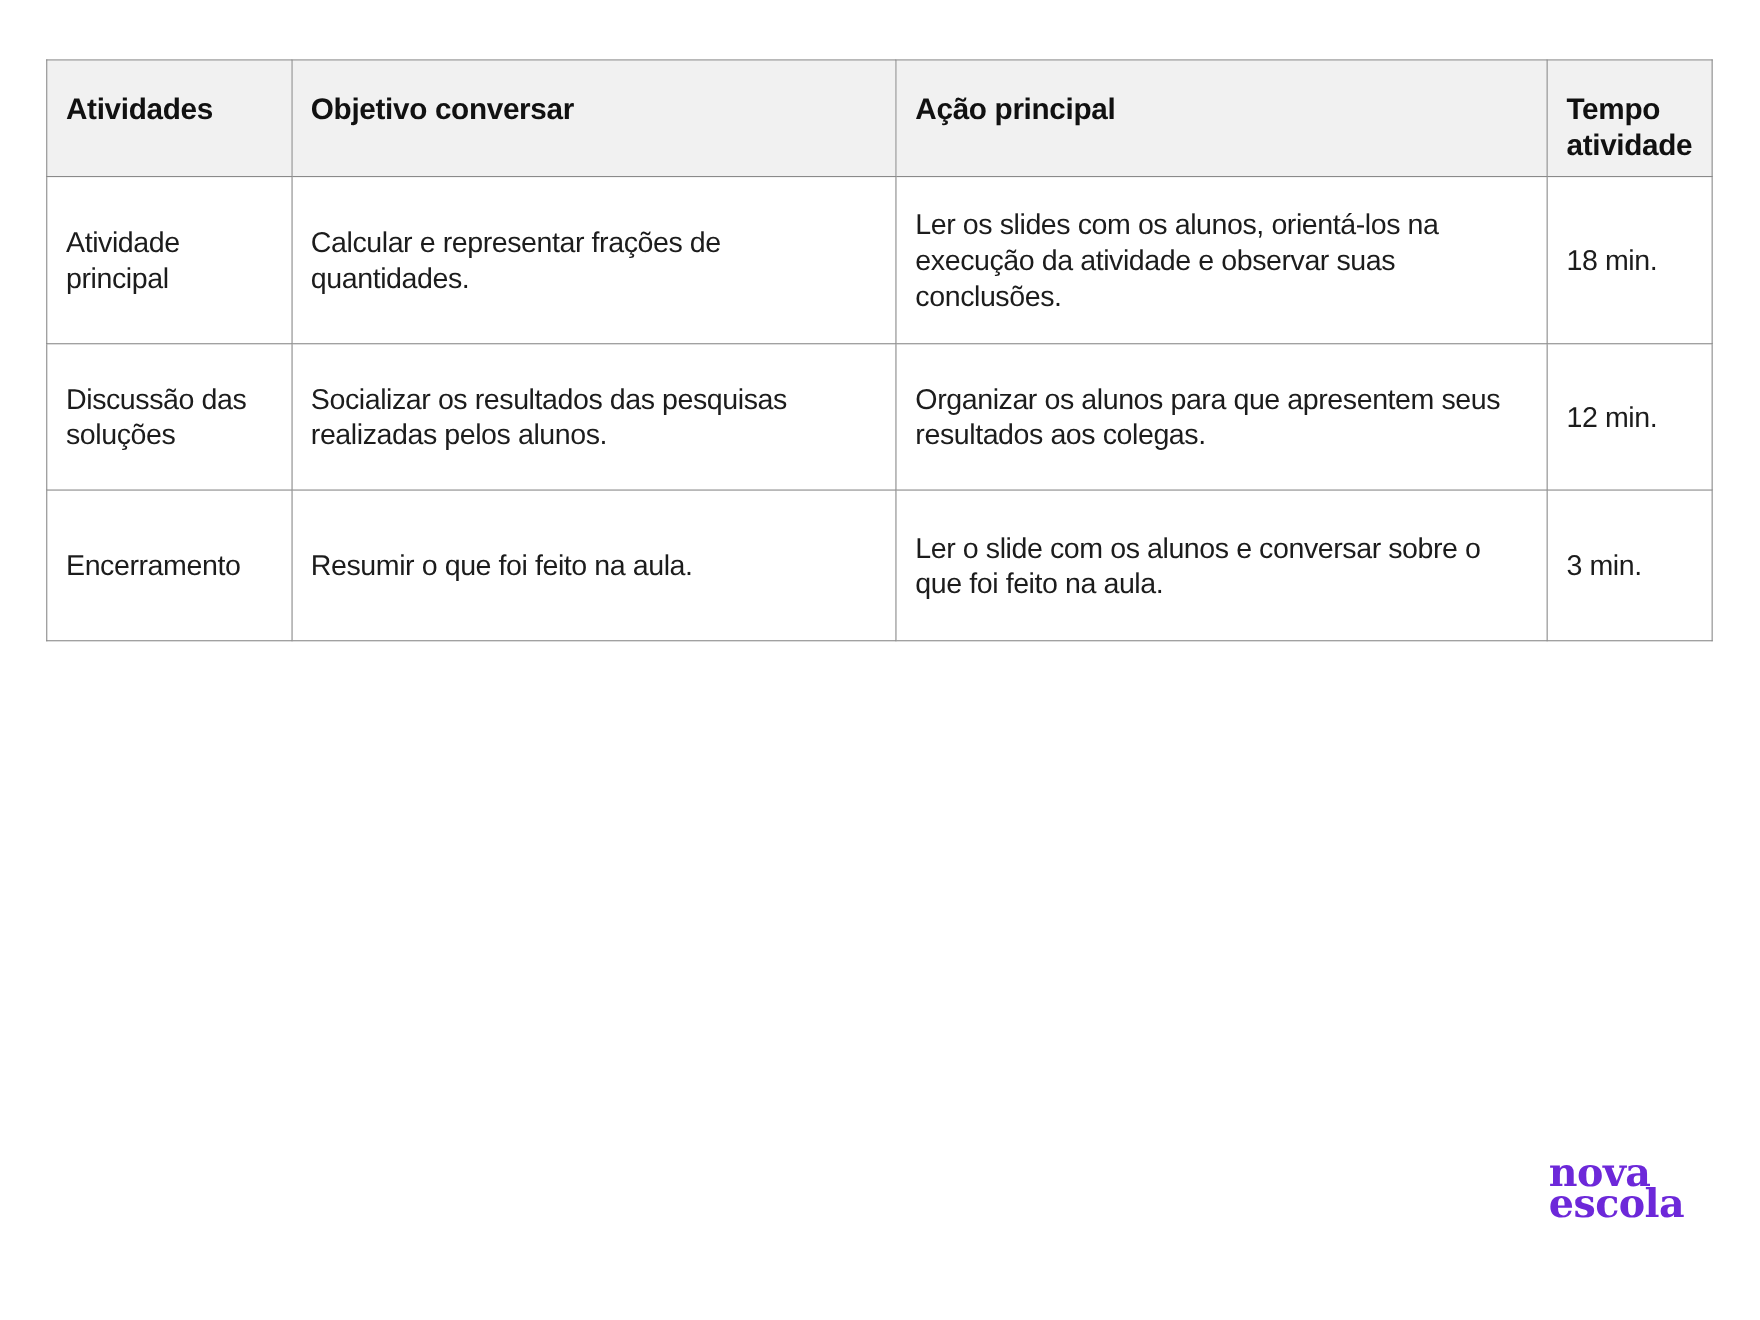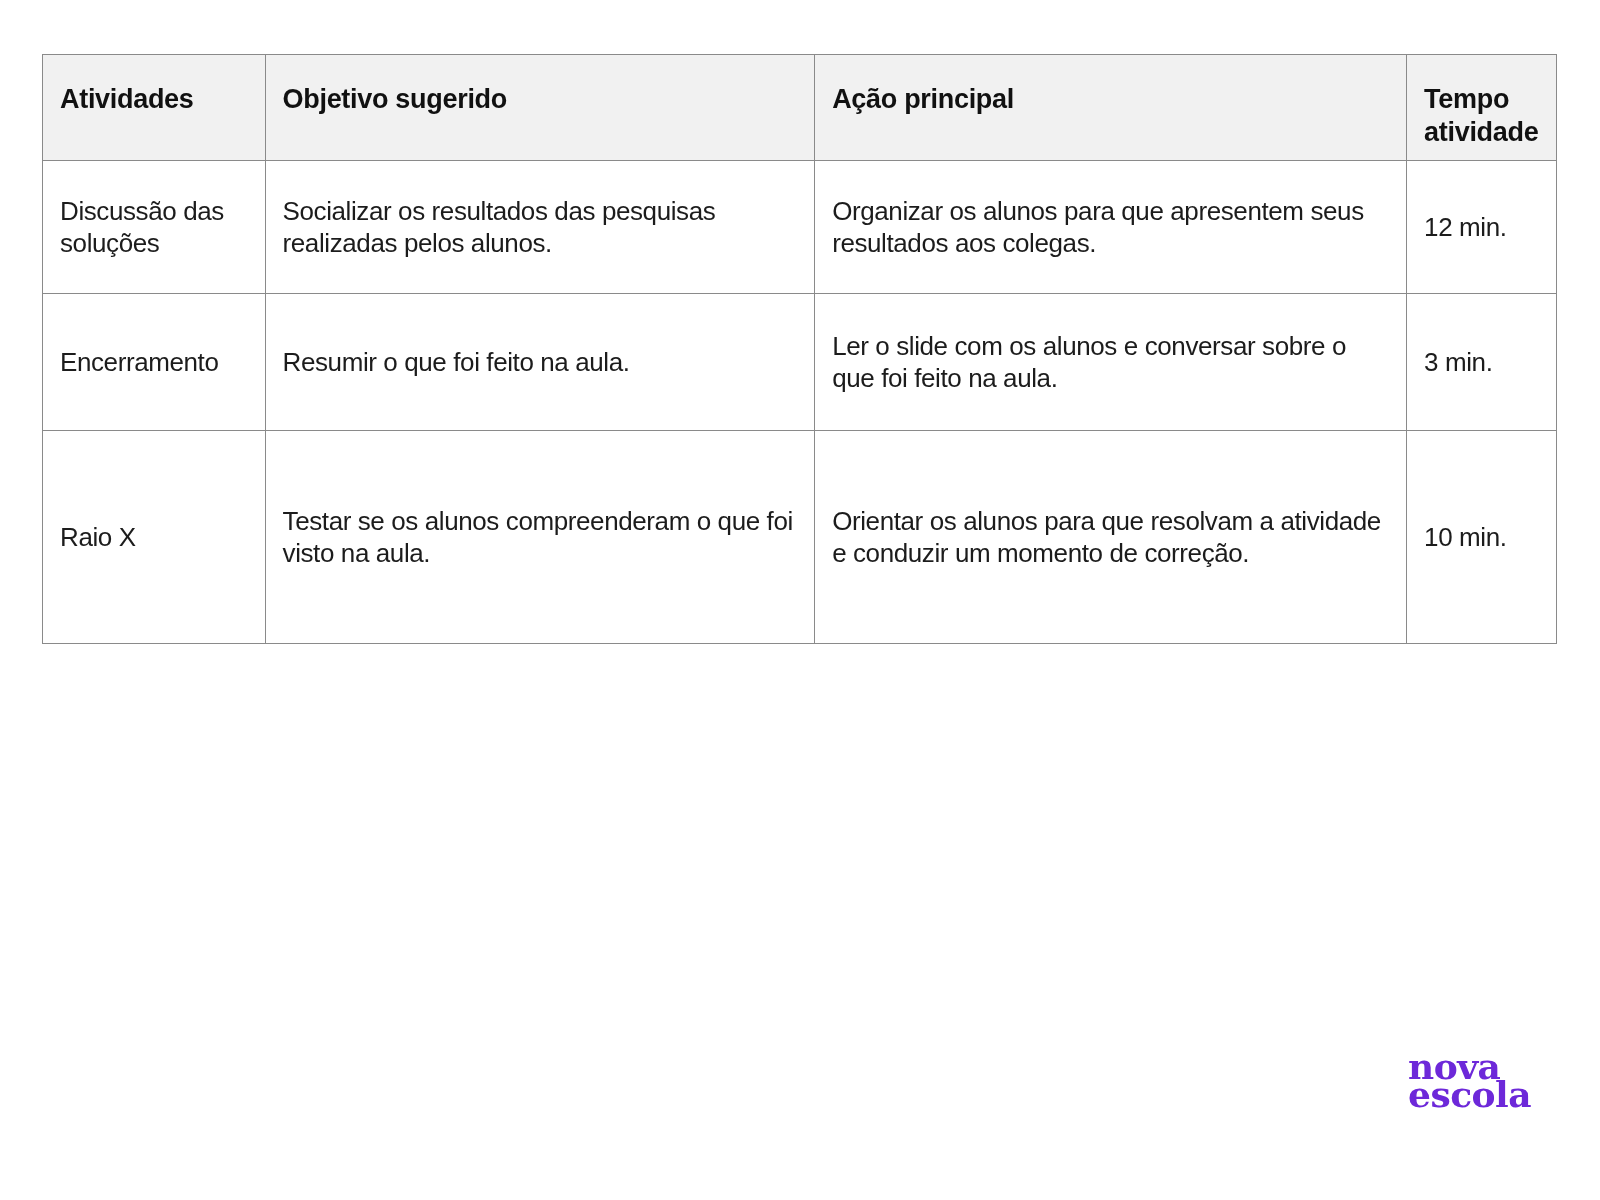--- a/index.html
+++ b/index.html
@@ -77,44 +77,44 @@
   <table class="plan">
     <colgroup>
       <col class="c1">
         <col class="c2">
         <col class="c3">
         <col class="c4">
     </colgroup>
     <thead>
       <tr class="rh">
         <th>Atividades</th>
-        <th>Objetivo sugerido</th>
+        <th>Objetivo conversar</th>
         <th>Ação principal</th>
         <th>Tempo atividade</th>
       </tr>
     </thead>
     <tbody>
+      <tr class="r2">
+        <td>Atividade principal</td>
+        <td>Calcular e representar frações de quantidades.</td>
+        <td>Ler os slides com os alunos, orientá-los na execução da atividade e observar suas conclusões.</td>
+        <td>18 min.</td>
+      </tr>
       <tr class="r3">
         <td>Discussão das soluções</td>
         <td>Socializar os resultados das pesquisas realizadas pelos alunos.</td>
         <td>Organizar os alunos para que apresentem seus resultados aos colegas.</td>
         <td>12 min.</td>
       </tr>
       <tr class="r4">
         <td>Encerramento</td>
         <td>Resumir o que foi feito na aula.</td>
         <td>Ler o slide com os alunos e conversar sobre o que foi feito na aula.</td>
         <td>3 min.</td>
       </tr>
-      <tr class="r5">
-        <td>Raio X</td>
-        <td>Testar se os alunos compreenderam o que foi visto na aula.</td>
-        <td>Orientar os alunos para que resolvam a atividade e conduzir um momento de correção.</td>
-        <td>10 min.</td>
-      </tr>
     </tbody>
   </table>
 
   <div class="logo">
     <div>nova</div>
     <div>escola</div>
   </div>
 
 </div>
 

